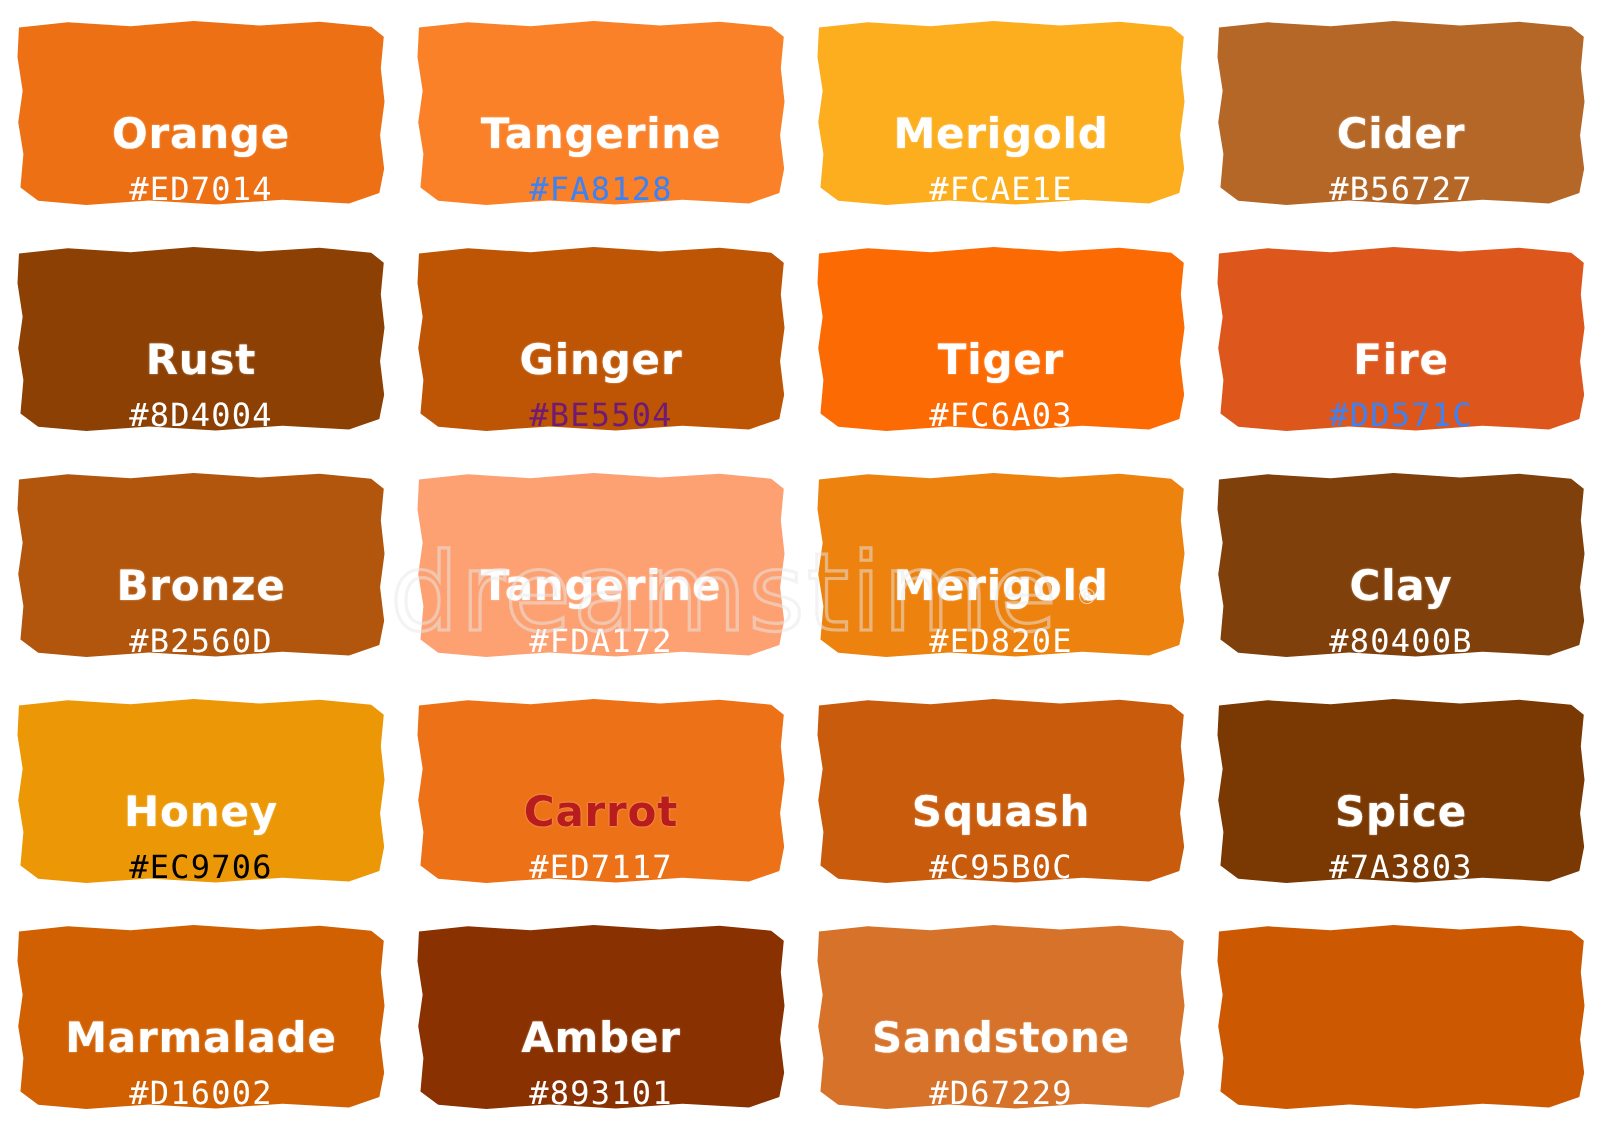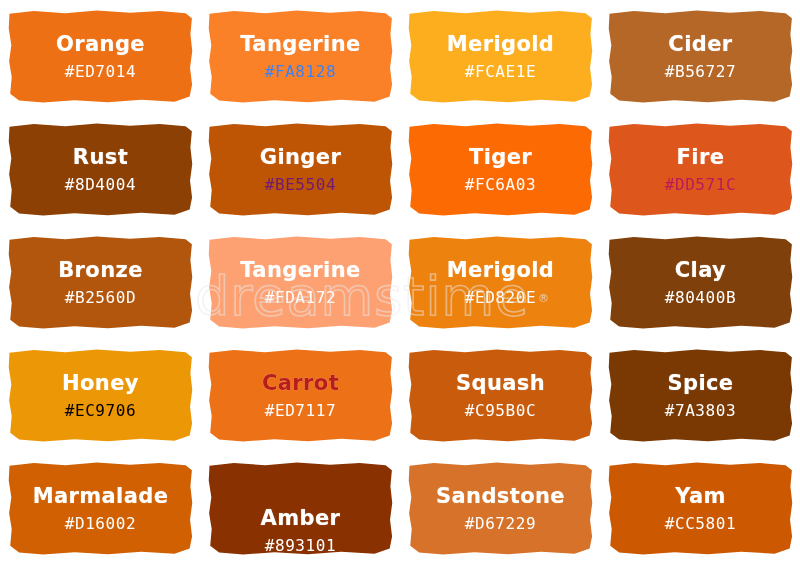--- a/index.html
+++ b/index.html
@@ -31,21 +31,21 @@
     box-sizing: border-box;
   }
 
   .swatch {
     position: relative;
     width: 185px;
     height: 93px;
     display: flex;
     flex-direction: column;
     align-items: center;
-    justify-content: center;
+    justify-content: flex-end;
     overflow: visible;
   }
 
   
   .swatch-fill {
     position: absolute;
     left: 0;
     top: 0;
     width: 100%;
     height: 100%;
@@ -172,21 +172,21 @@
       <div class="swatch-fill" style="background: rgb(252, 106, 3);"></div>
       <div class="swatch-text">
         <div class="color-name" style="color: rgb(255, 255, 255);">Tiger</div>
         <div class="color-hex" style="color: rgb(255, 255, 255);">#FC6A03</div>
       </div>
     </div>
     <div class="swatch">
       <div class="swatch-fill" style="background: rgb(221, 87, 28);"></div>
       <div class="swatch-text">
         <div class="color-name" style="color: rgb(255, 255, 255);">Fire</div>
-        <div class="color-hex" style="color: #be185d;">#DD571C</div>
+        <div class="color-hex" style="color: #3b82f6;">#DD571C</div>
       </div>
     </div>
     <div class="swatch">
       <div class="swatch-fill" style="background: rgb(178, 86, 13);"></div>
       <div class="swatch-text">
         <div class="color-name" style="color: rgb(255, 255, 255);">Bronze</div>
         <div class="color-hex" style="color: rgb(255, 255, 255);">#B2560D</div>
       </div>
     </div>
     <div class="swatch">
@@ -254,24 +254,20 @@
     </div>
     <div class="swatch">
       <div class="swatch-fill" style="background: rgb(214, 114, 41);"></div>
       <div class="swatch-text">
         <div class="color-name" style="color: rgb(255, 255, 255);">Sandstone</div>
         <div class="color-hex" style="color: rgb(255, 255, 255);">#D67229</div>
       </div>
     </div>
     <div class="swatch">
       <div class="swatch-fill" style="background: rgb(204, 88, 1);"></div>
-      <div class="swatch-text">
-        <div class="color-name" style="color: rgb(255, 255, 255);">Yam</div>
-        <div class="color-hex" style="color: rgb(255, 255, 255);">#CC5801</div>
-      </div>
     </div>
   </div>
 
 <div id="watermark">
   <svg viewBox="0 0 390 52" preserveAspectRatio="none">
     <text id="watermark-text" x="0" y="43" style="stroke: rgb(233, 233, 234);">dreamstime</text>
   </svg>
 </div>
 <div id="watermark-reg">®</div>
 

